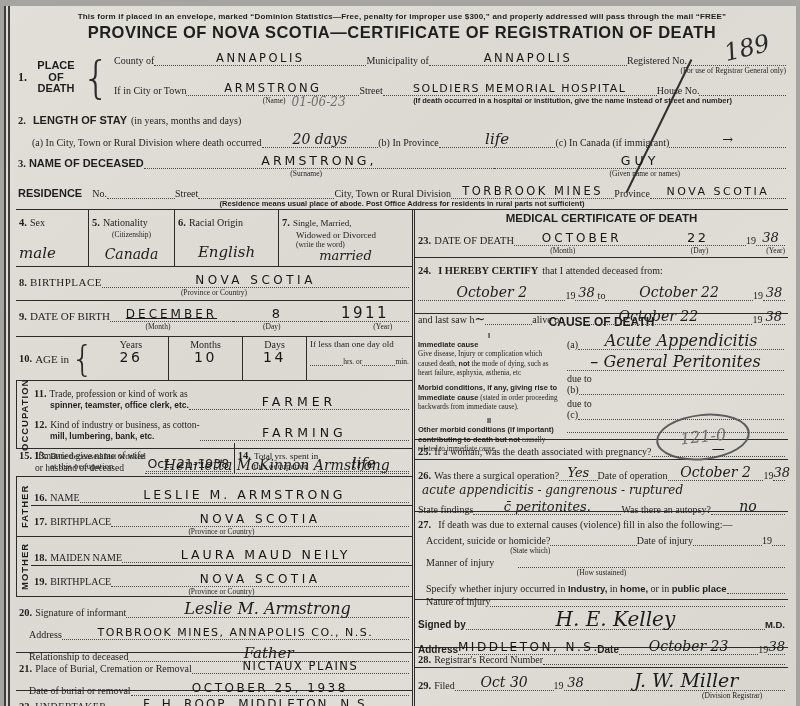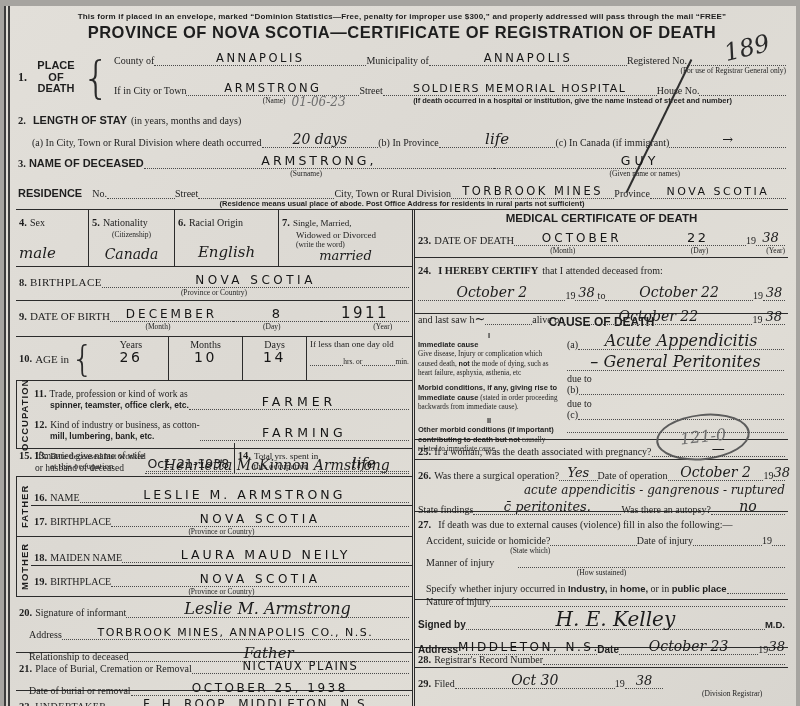--- a/index.html
+++ b/index.html
@@ -196,21 +196,21 @@
         </div>
         <div class="subnotes" style="justify-content:center;">
             <span class="n">(Province or Country)</span>
           </div>
       </div>
 
       <div class="row-line cell" style="height:36px;">
         <div class="r">
           <span class="num">9.</span>
           <span class="lbl" style="font-size:11px;">DATE OF BIRTH</span>
-          <span class="f" style="flex:1.4;"><span class="hp" style="font-size:12px; letter-spacing:3px;">DECEMBER</span></span>
+          <span class="f" style="flex:1.4;text-decoration:underline;"><span class="hp" style="font-size:12px; letter-spacing:3px;">DECEMBER</span></span>
           <span class="f"><span class="hp" style="font-size:13px;">8</span></span>
           <span class="f"><span class="hp" style="font-size:15px;">1911</span></span>
         </div>
         <div class="subnotes">
           <span style="flex:0.75;"></span>
             <span class="n">(Month)</span>
           <span style="flex:0.55;"></span>
             <span class="n">(Day)</span>
           <span style="flex:0.55;"></span>
             <span class="n">(Year)</span>
@@ -467,21 +467,21 @@
       <div class="row-line cell" style="height:52px;">
         <div class="r">
           <span class="num">26.</span>
           <span class="lbl">Was there a surgical operation?</span>
           <span class="f" style="flex:0.4;"><span class="hw">Yes</span></span>
           <span class="lbl">Date of operation</span>
           <span class="f"><span class="hw" style="font-size:14px;">October 2</span></span>
           <span class="lbl">19</span>
           <span class="f" style="flex:0.12;"><span class="hw">38</span></span>
         </div>
-        <div class="hw" style="font-size:12px; margin:3px 0 0 4px;text-align:right;">acute appendicitis - gangrenous - ruptured</div>
+        <div class="hw" style="font-size:12px; margin:3px 0 0 4px;">acute appendicitis - gangrenous - ruptured</div>
         <div class="r">
           <span class="lbl">State findings</span>
           <span class="f" style="flex:0.9;"><span class="hw" style="font-size:13px;">c̄  peritonites.</span></span>
           <span class="lbl">Was there an autopsy?</span>
           <span class="f" style="flex:0.45;"><span class="hw" style="font-size:14px;">no</span></span>
         </div>
       </div>
 
       <div class="row-line cell" style="height:88px;">
         <div>
@@ -540,20 +540,21 @@
         <span class="f"></span>
       </div>
 
       <div class="row-line cell" style="height:38px;">
         <div class="r">
           <span class="num">29.</span>
           <span class="lbl">Filed</span>
           <span class="f" style="flex:0.5;"><span class="hw" style="font-size:14px;">Oct 30</span></span>
           <span class="lbl">19</span>
           <span class="f" style="flex:0.12;"><span class="hw">38</span></span>
+          <span class="f"><span class="hw" style="font-size:19px;">J. W. Miller</span></span>
         </div>
         <div class="subnotes">
             <span style="flex:1.5;"></span>
             <span class="n">(Division Registrar)</span>
             <span style="flex:0.12;"></span>
           </div>
       </div>
 
     </div>
   </div>

